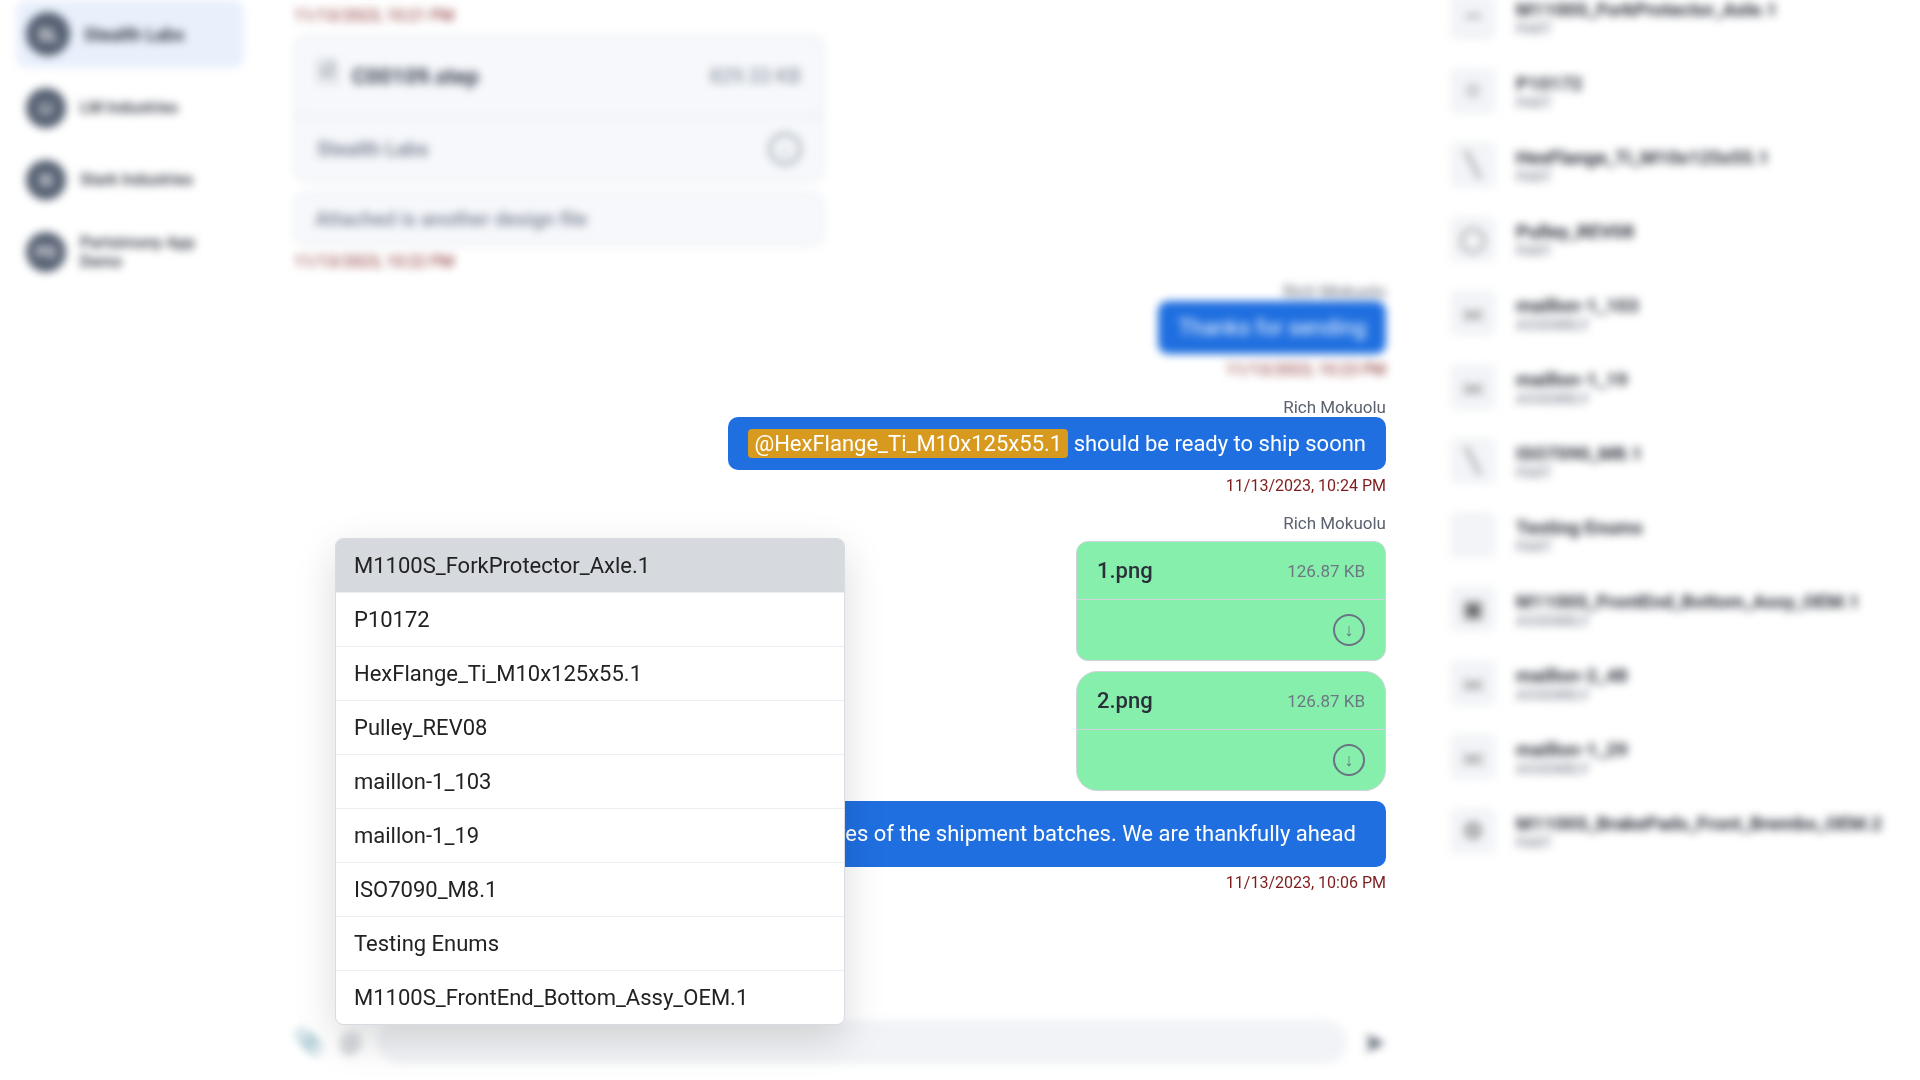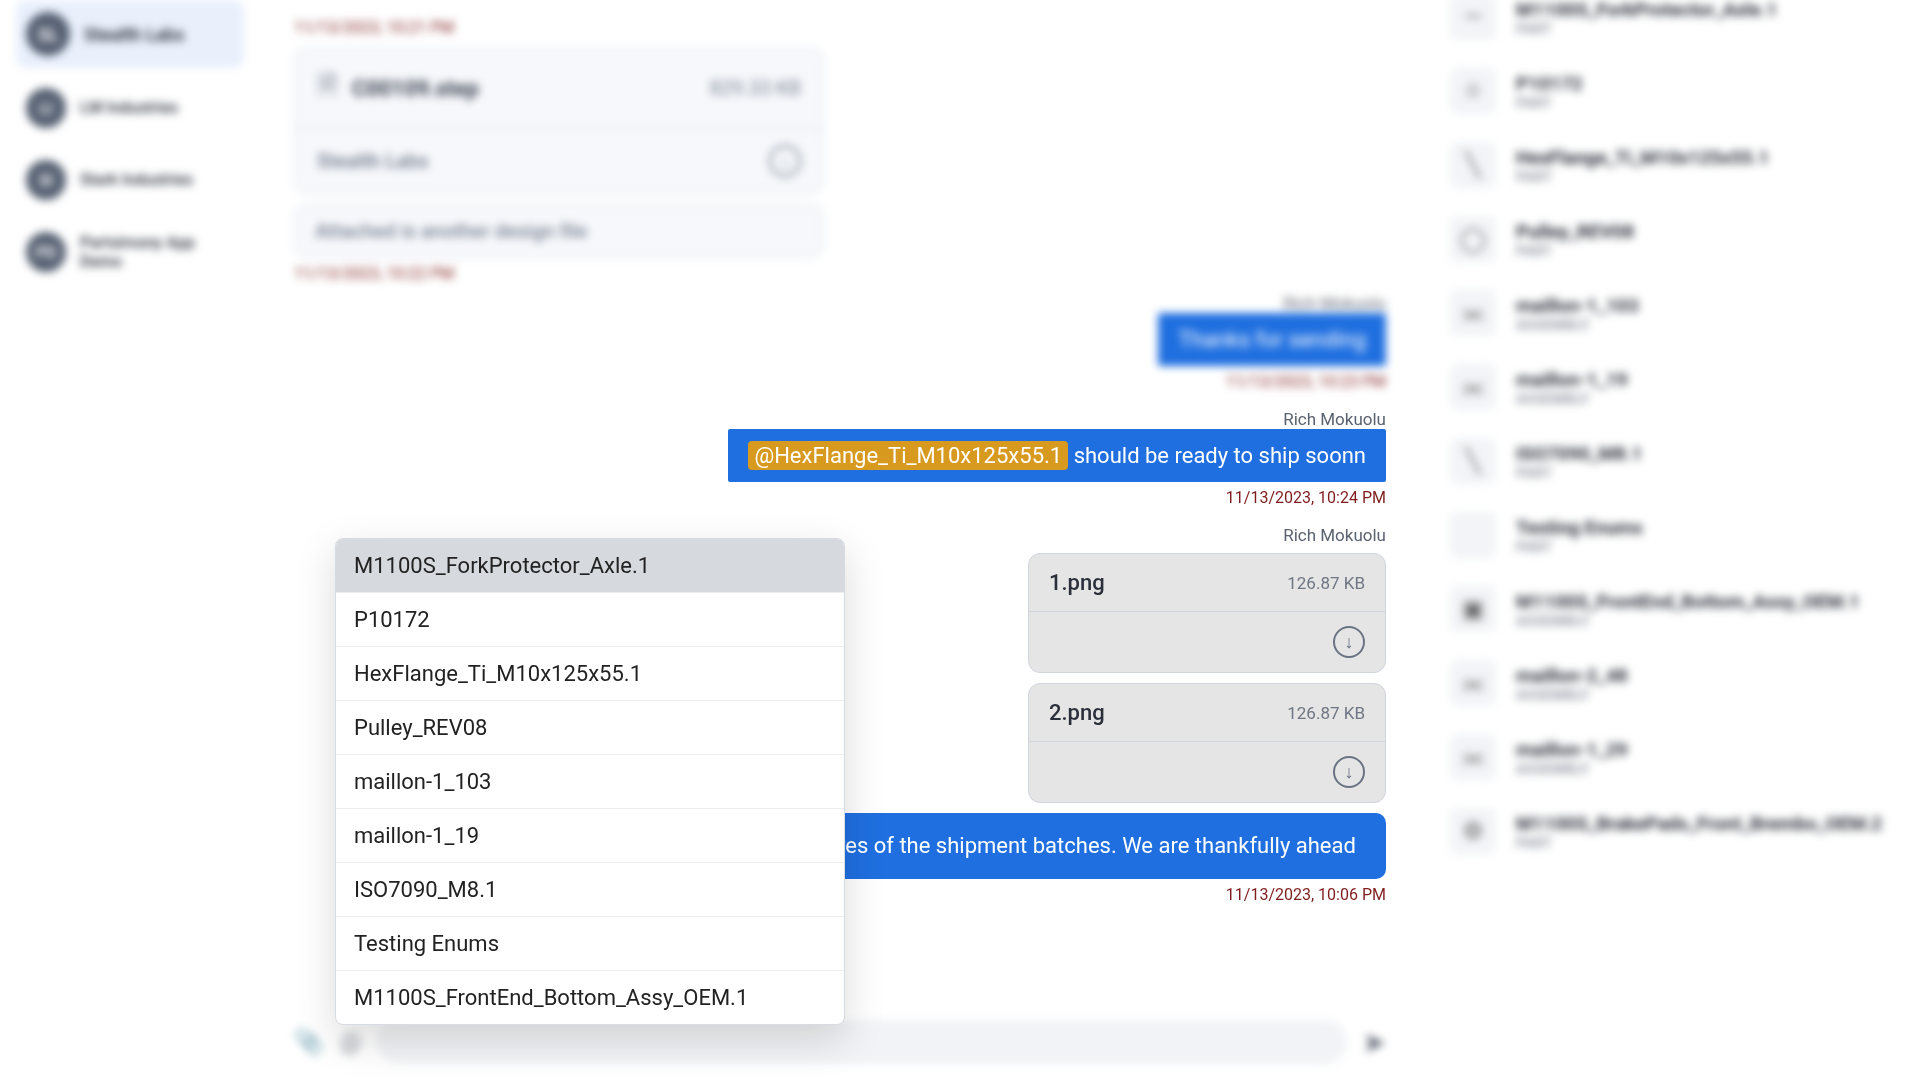--- a/index.html
+++ b/index.html
@@ -38,21 +38,21 @@
     width: 46px; height: 46px; border-radius: 8px; background: #f2f4f7;
     display: flex; align-items: center; justify-content: center;
     font-size: 24px; color: #5a5a5a;
   }
   .part-name { font-size: 19px; font-weight: 700; color: #2a2f3a; }
   .part-type { font-size: 14px; font-weight: 600; color: #8a909c; letter-spacing: 0.5px; }
 
   
   .chat {
     position: absolute; left: 270px; top: 0; right: 510px; bottom: 0;
-    padding: 12px 24px;
+    padding: 0 24px;
   }
 
   .blurzone { filter: blur(4px); }
 
   .ts { font-size: 16px; color: #7f1d1d; margin-top: 6px; }
   .ts.right { text-align: right; }
   .sender { font-size: 17px; color: #5a6270; }
   .sender.right { text-align: right; }
 
   .file-card {
@@ -78,21 +78,21 @@
     font-size: 18px;
   }
 
   .note-card {
     width: 530px; border: 1px solid #d9dee7; border-radius: 12px;
     background: #f6f8fb; padding: 14px 20px; font-size: 20px; color: #7a8292;
     font-weight: 500; margin-top: 10px;
   }
 
   .bubble-out {
-    background: #1f6fe0; color: #fff; border-radius: 2px;
+    background: #1f6fe0; color: #fff; border-radius: 10px;
     padding: 14px 20px; font-size: 22px; display: inline-block;
   }
   .outwrap { display: flex; flex-direction: column; align-items: flex-end; margin-top: 10px; }
 
   .mention-chip {
     background: #d79a1f; color: #fff; padding: 2px 6px; border-radius: 4px;
     font-size: 22px; display: inline;
   }
 
   
@@ -117,22 +117,22 @@
     height: 56px; display: flex; align-items: center; gap: 16px;
     padding: 0 24px; filter: blur(4px);
   }
   .comp-icon { font-size: 24px; color: #8a909c; }
   .comp-input {
     flex: 1; height: 44px; border-radius: 22px; background: #f1f3f6;
   }
   .send-icon { font-size: 28px; color: #5a6270; }
 
   .img-file-card {
-    width: 358px; border: 1px solid #d0d5dd; border-radius: 12px;
-    background: #e5e5e5; overflow: hidden;
+    width: 310px; border: 1px solid #d0d5dd; border-radius: 12px;
+    background: #86efac; overflow: hidden;
   }
   .img-top { display: flex; align-items: center; justify-content: space-between; padding: 16px 20px; }
   .img-name-partial { font-size: 22px; color: #2a2f3a; font-weight: 500; }
   .img-size { font-size: 17px; color: #6e7683; }
   .img-bot { display: flex; justify-content: flex-end; align-items: center; padding: 14px 20px; border-top: 1px solid #d0d5dd; }
 
   .wide-bubble {
     background: #1f6fe0; color: #fff; border-radius: 10px;
     padding: 18px 22px; font-size: 22px; line-height: 1.35;
   }
@@ -203,21 +203,21 @@
       <div class="img-file-card" style="margin-top:8px;">
         <div class="img-top">
           <span class="img-name-partial">1.png</span>
           <span class="img-size">126.87 KB</span>
         </div>
         <div class="img-bot">
           <span class="dl-icon">↓</span>
         </div>
       </div>
 
-      <div class="img-file-card" style="margin-top:10px;">
+      <div class="img-file-card" style="margin-top:10px;border-radius:21px;">
         <div class="img-top">
           <span class="img-name-partial">2.png</span>
           <span class="img-size">126.87 KB</span>
         </div>
         <div class="img-bot">
           <span class="dl-icon">↓</span>
         </div>
       </div>
 
       <div class="wide-bubble" style="margin-top:10px; width:570px; text-align:left;">

